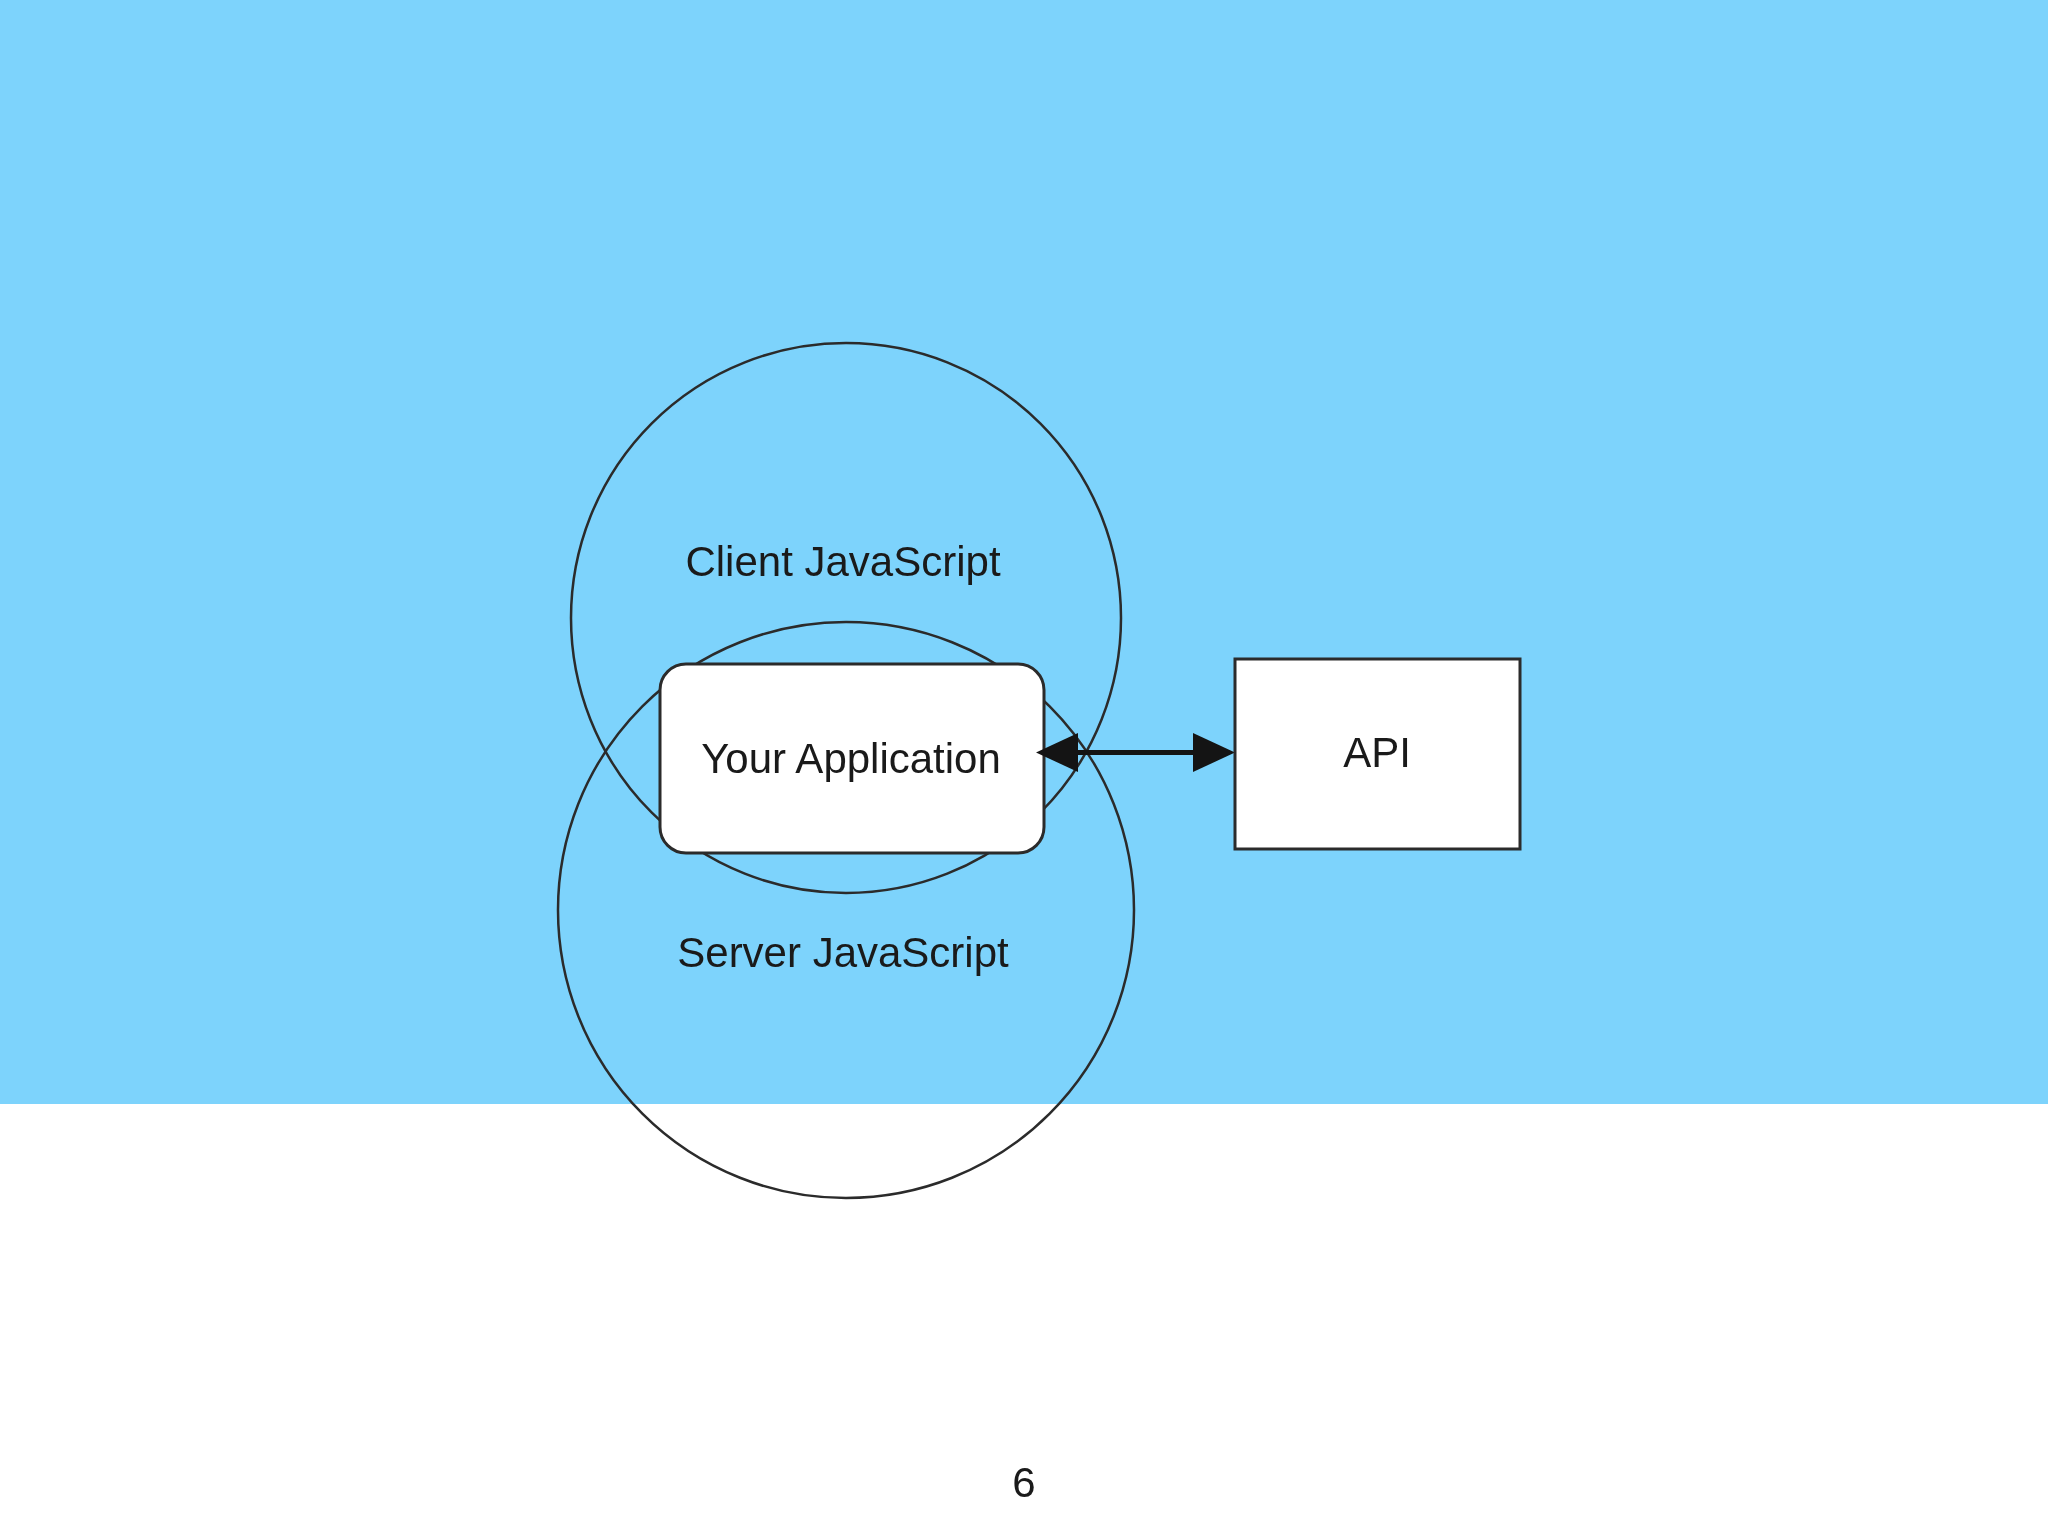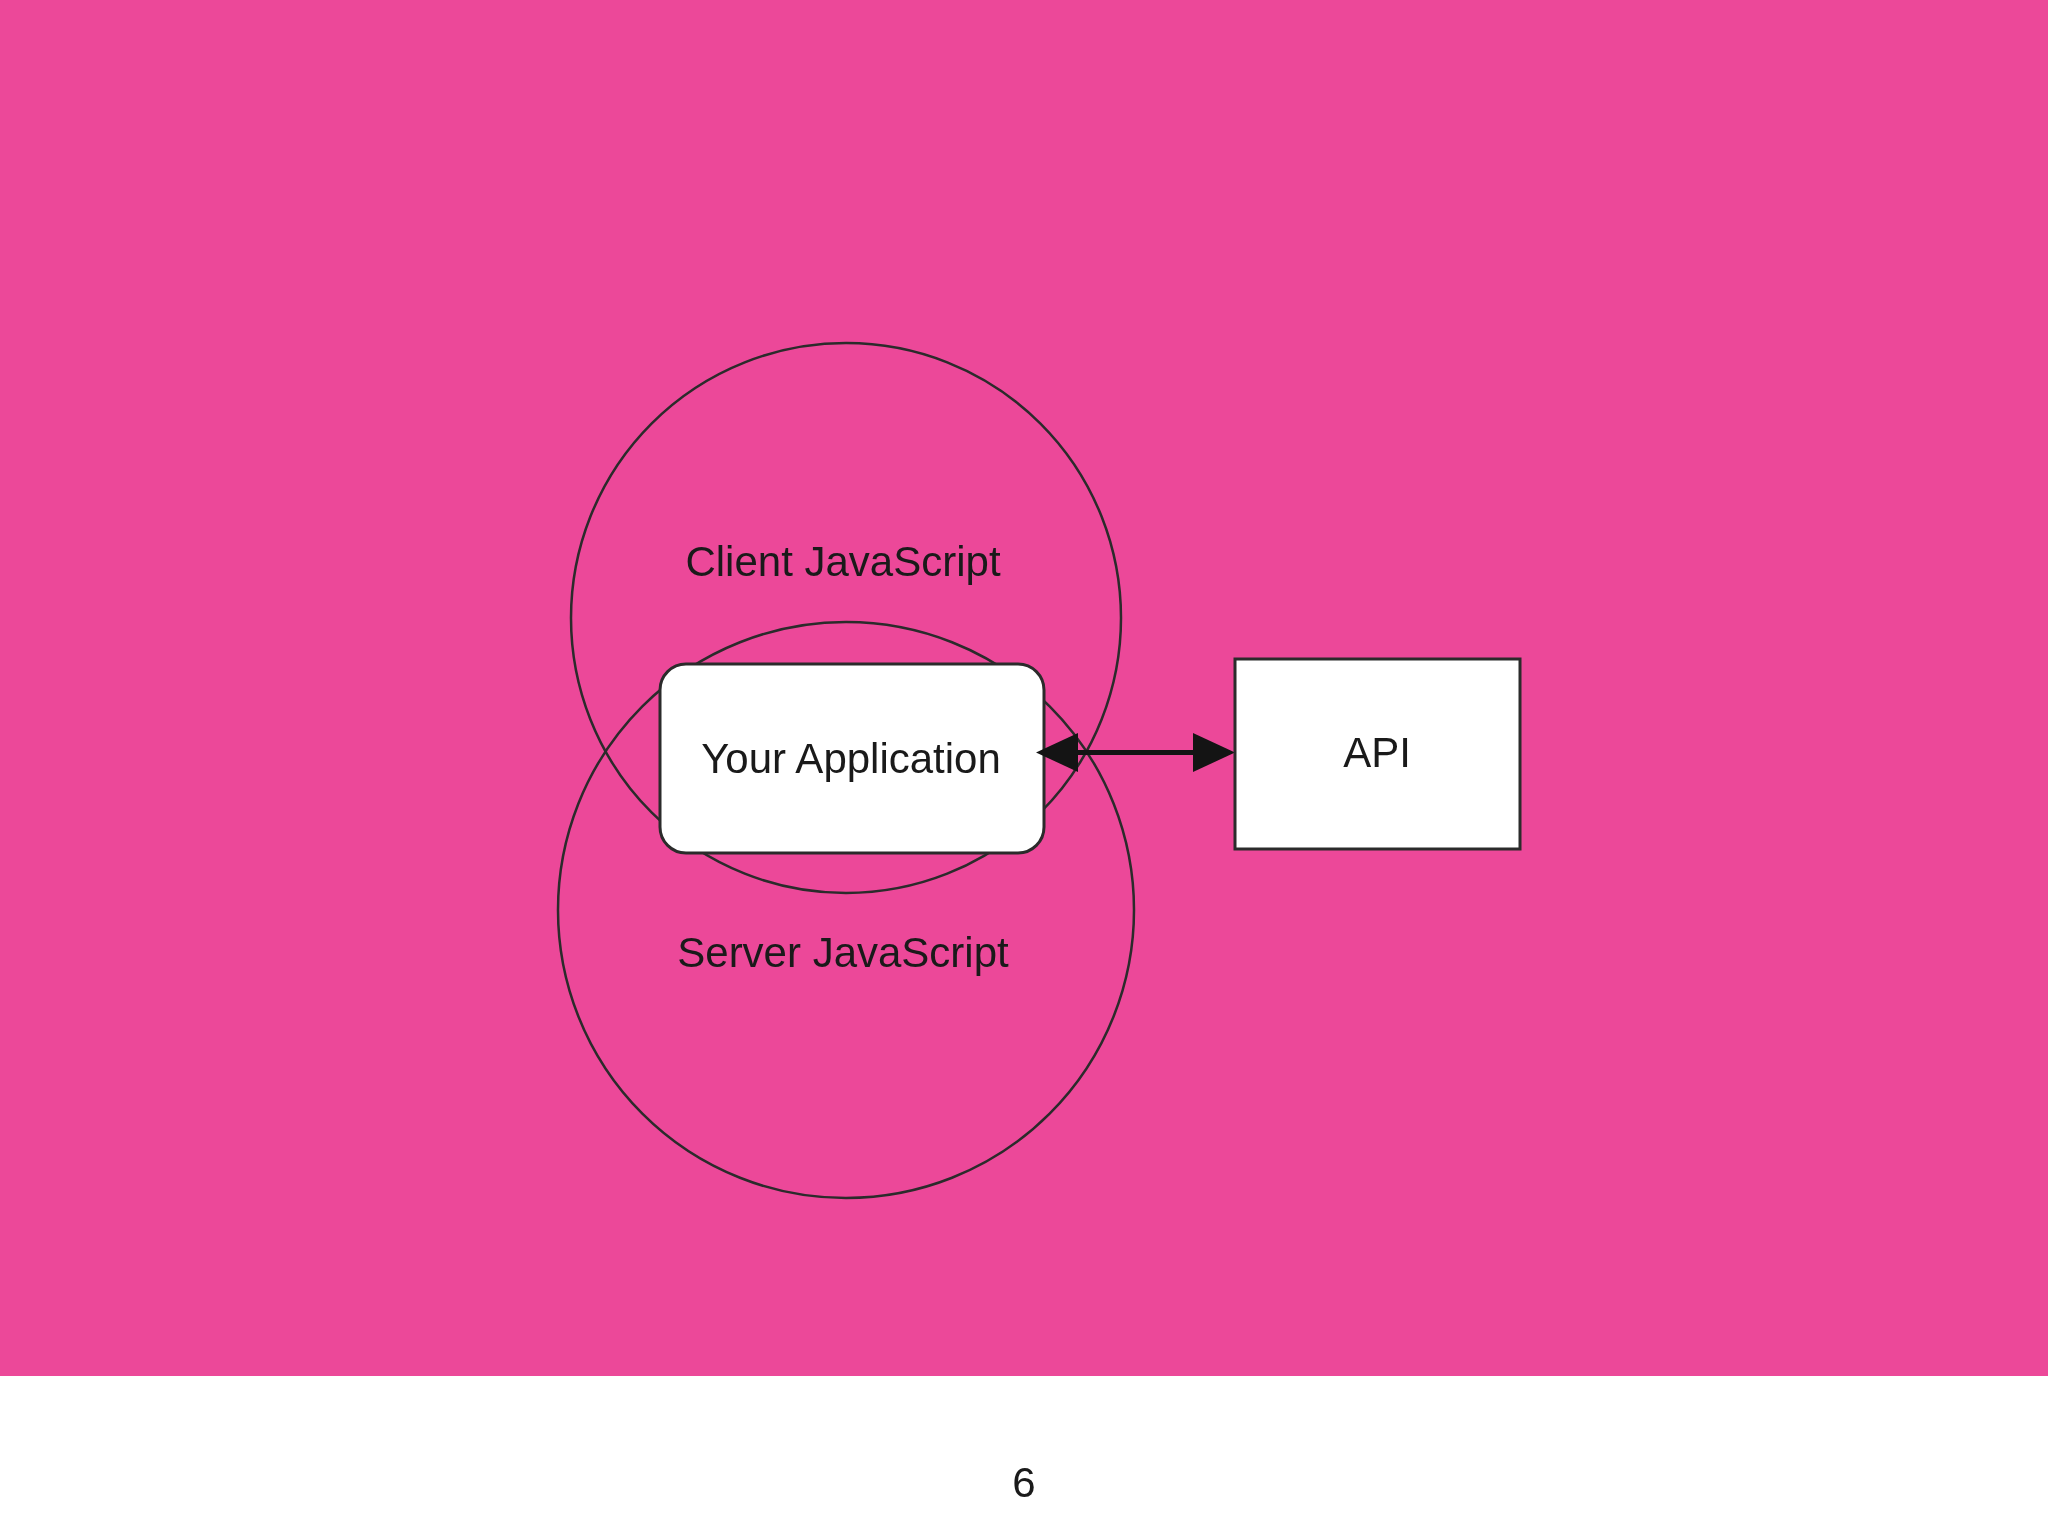--- a/index.html
+++ b/index.html
@@ -7,22 +7,22 @@
     padding: 0;
     width: 2048px;
     height: 1536px;
     background: #ffffff;
     overflow: hidden;
     font-family: "Liberation Sans", sans-serif;
   }
   .slide {
     position: relative;
     width: 2048px;
-    height: 1376px;
-    background: #ec4899;
+    height: 1104px;
+    background: #7dd3fc;
   }
   svg.diagram {
     position: absolute;
     top: 0;
     left: 0;
     display: block;
   }
   .venn-circle {
     fill: none;
     stroke-width: 2.5px;

